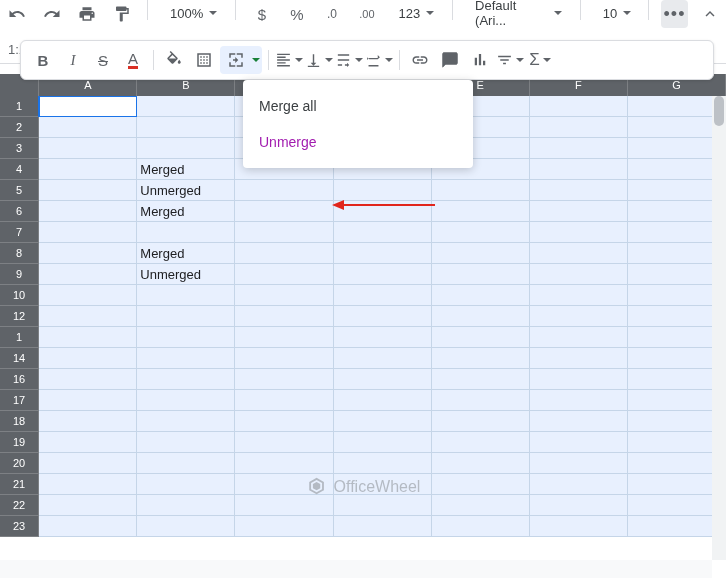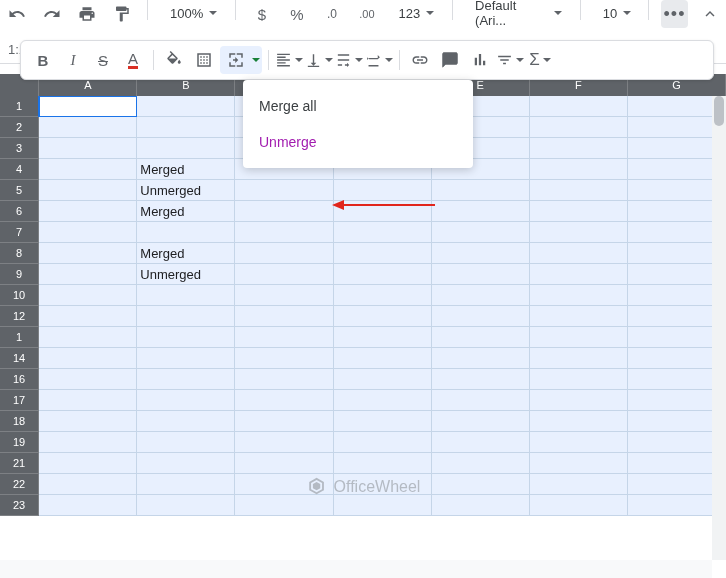--- a/index.html
+++ b/index.html
@@ -380,20 +380,30 @@
         <div class="row-h">19</div>
         <div class="cell"></div>
         <div class="cell"></div>
         <div class="cell"></div>
         <div class="cell"></div>
         <div class="cell"></div>
         <div class="cell"></div>
         <div class="cell"></div>
       </div>
       <div class="row">
+        <div class="row-h">20</div>
+        <div class="cell"></div>
+        <div class="cell"></div>
+        <div class="cell"></div>
+        <div class="cell"></div>
+        <div class="cell"></div>
+        <div class="cell"></div>
+        <div class="cell"></div>
+      </div>
+      <div class="row">
         <div class="row-h">21</div>
         <div class="cell"></div>
         <div class="cell"></div>
         <div class="cell"></div>
         <div class="cell"></div>
         <div class="cell"></div>
         <div class="cell"></div>
         <div class="cell"></div>
       </div>
       <div class="row">

